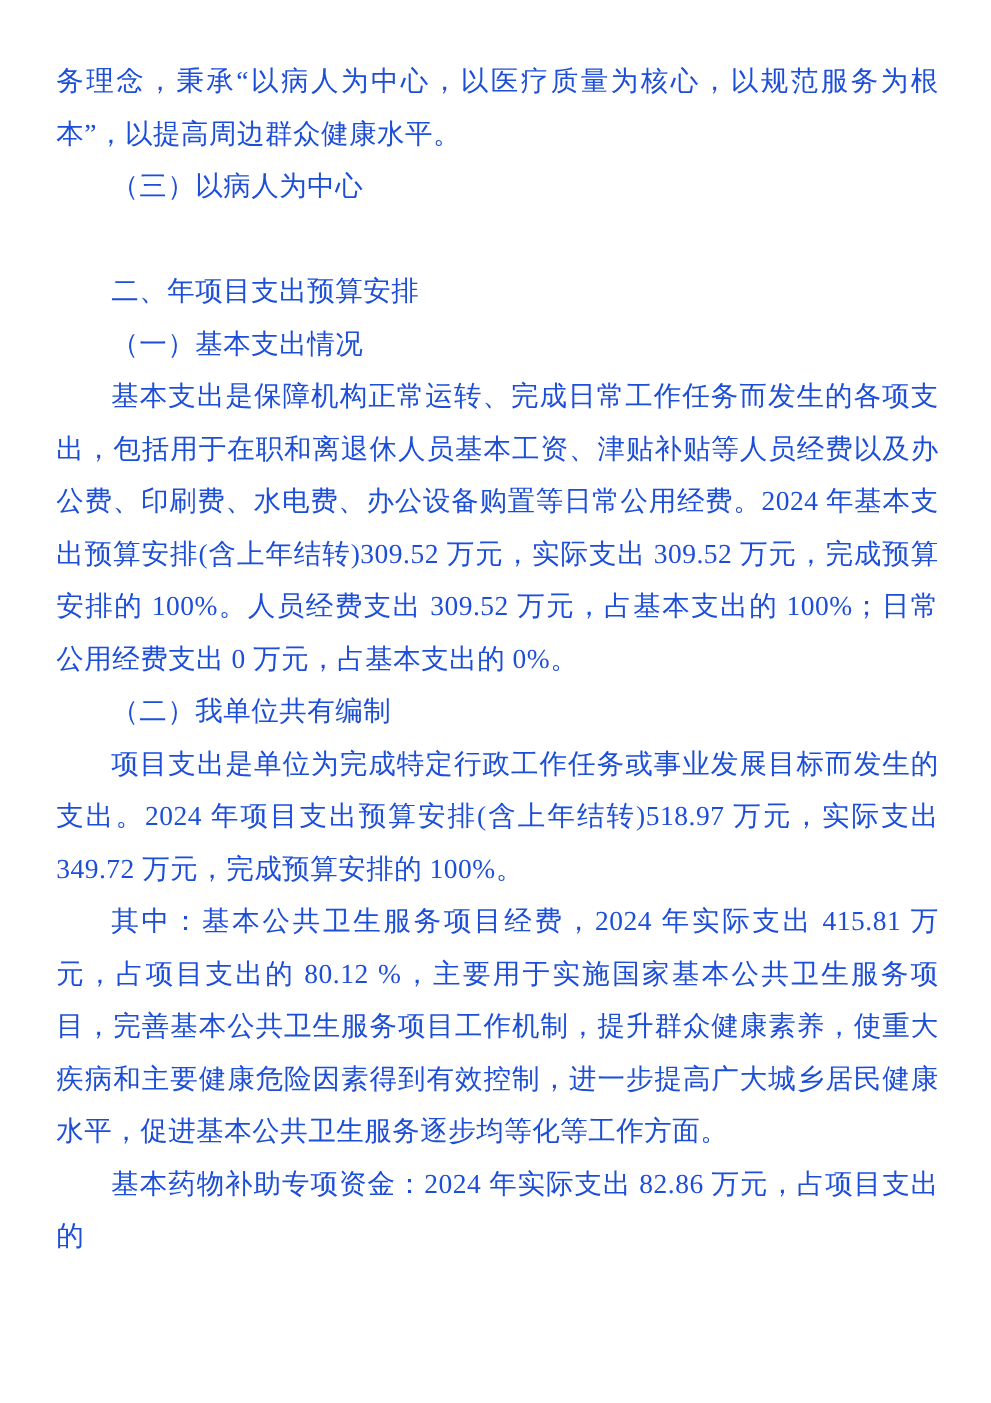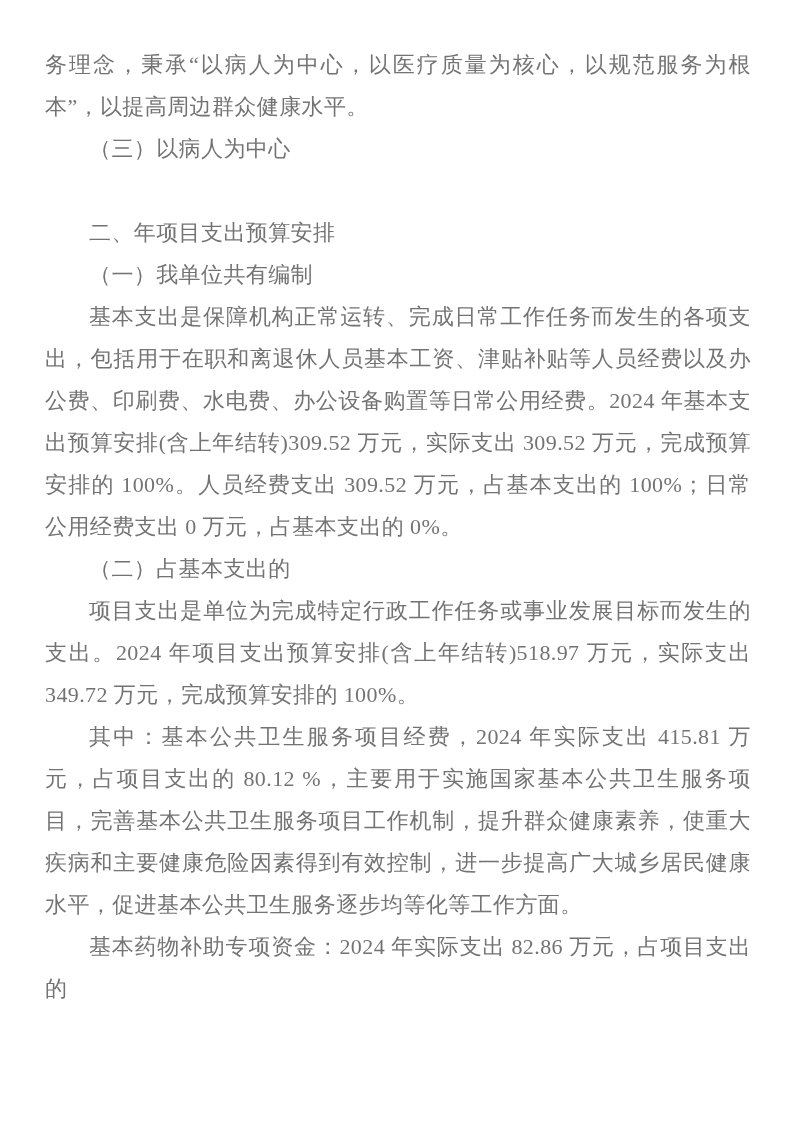--- a/index.html
+++ b/index.html
@@ -12,21 +12,21 @@
     width: 793px;
     height: 1122px;
     margin: 0 auto;
     box-sizing: border-box;
     background: #ffffff;
     padding: 44px 42px 0 45px;
     overflow: hidden;
     font-family: "Liberation Serif", "DejaVu Serif", serif;
     font-size: 22px;
     line-height: 42px;
-    color: #737373;
+    color: #1d4ed8;
     text-align: justify;
     letter-spacing: 0.4px;
   }
   .para {
     margin: 0;
     text-indent: 2em;
   }
   .para.continuation {
     text-indent: 0;
   }
@@ -36,19 +36,19 @@
   }
 </style>
 </head>
 <body>
 
 <div class="page">
   <p class="para continuation">务理念，秉承“以病人为中心，以医疗质量为核心，以规范服务为根本”，以提高周边群众健康水平。</p>
   <p class="para">（三）以病人为中心</p>
   <p class="para spacer"></p>
   <p class="para">二、年项目支出预算安排</p>
-  <p class="para">（一）我单位共有编制</p>
+  <p class="para">（一）基本支出情况</p>
   <p class="para">基本支出是保障机构正常运转、完成日常工作任务而发生的各项支出，包括用于在职和离退休人员基本工资、津贴补贴等人员经费以及办公费、印刷费、水电费、办公设备购置等日常公用经费。2024 年基本支出预算安排(含上年结转)309.52 万元，实际支出 309.52 万元，完成预算安排的 100%。人员经费支出 309.52 万元，占基本支出的 100%；日常公用经费支出 0 万元，占基本支出的 0%。</p>
-  <p class="para">（二）占基本支出的</p>
+  <p class="para">（二）我单位共有编制</p>
   <p class="para">项目支出是单位为完成特定行政工作任务或事业发展目标而发生的支出。2024 年项目支出预算安排(含上年结转)518.97 万元，实际支出 349.72 万元，完成预算安排的 100%。</p>
   <p class="para">其中：基本公共卫生服务项目经费，2024 年实际支出 415.81 万元，占项目支出的 80.12 %，主要用于实施国家基本公共卫生服务项目，完善基本公共卫生服务项目工作机制，提升群众健康素养，使重大疾病和主要健康危险因素得到有效控制，进一步提高广大城乡居民健康水平，促进基本公共卫生服务逐步均等化等工作方面。</p>
   <p class="para">基本药物补助专项资金：2024 年实际支出  82.86 万元，占项目支出的</p>
 </div>
 
 </body></html>

